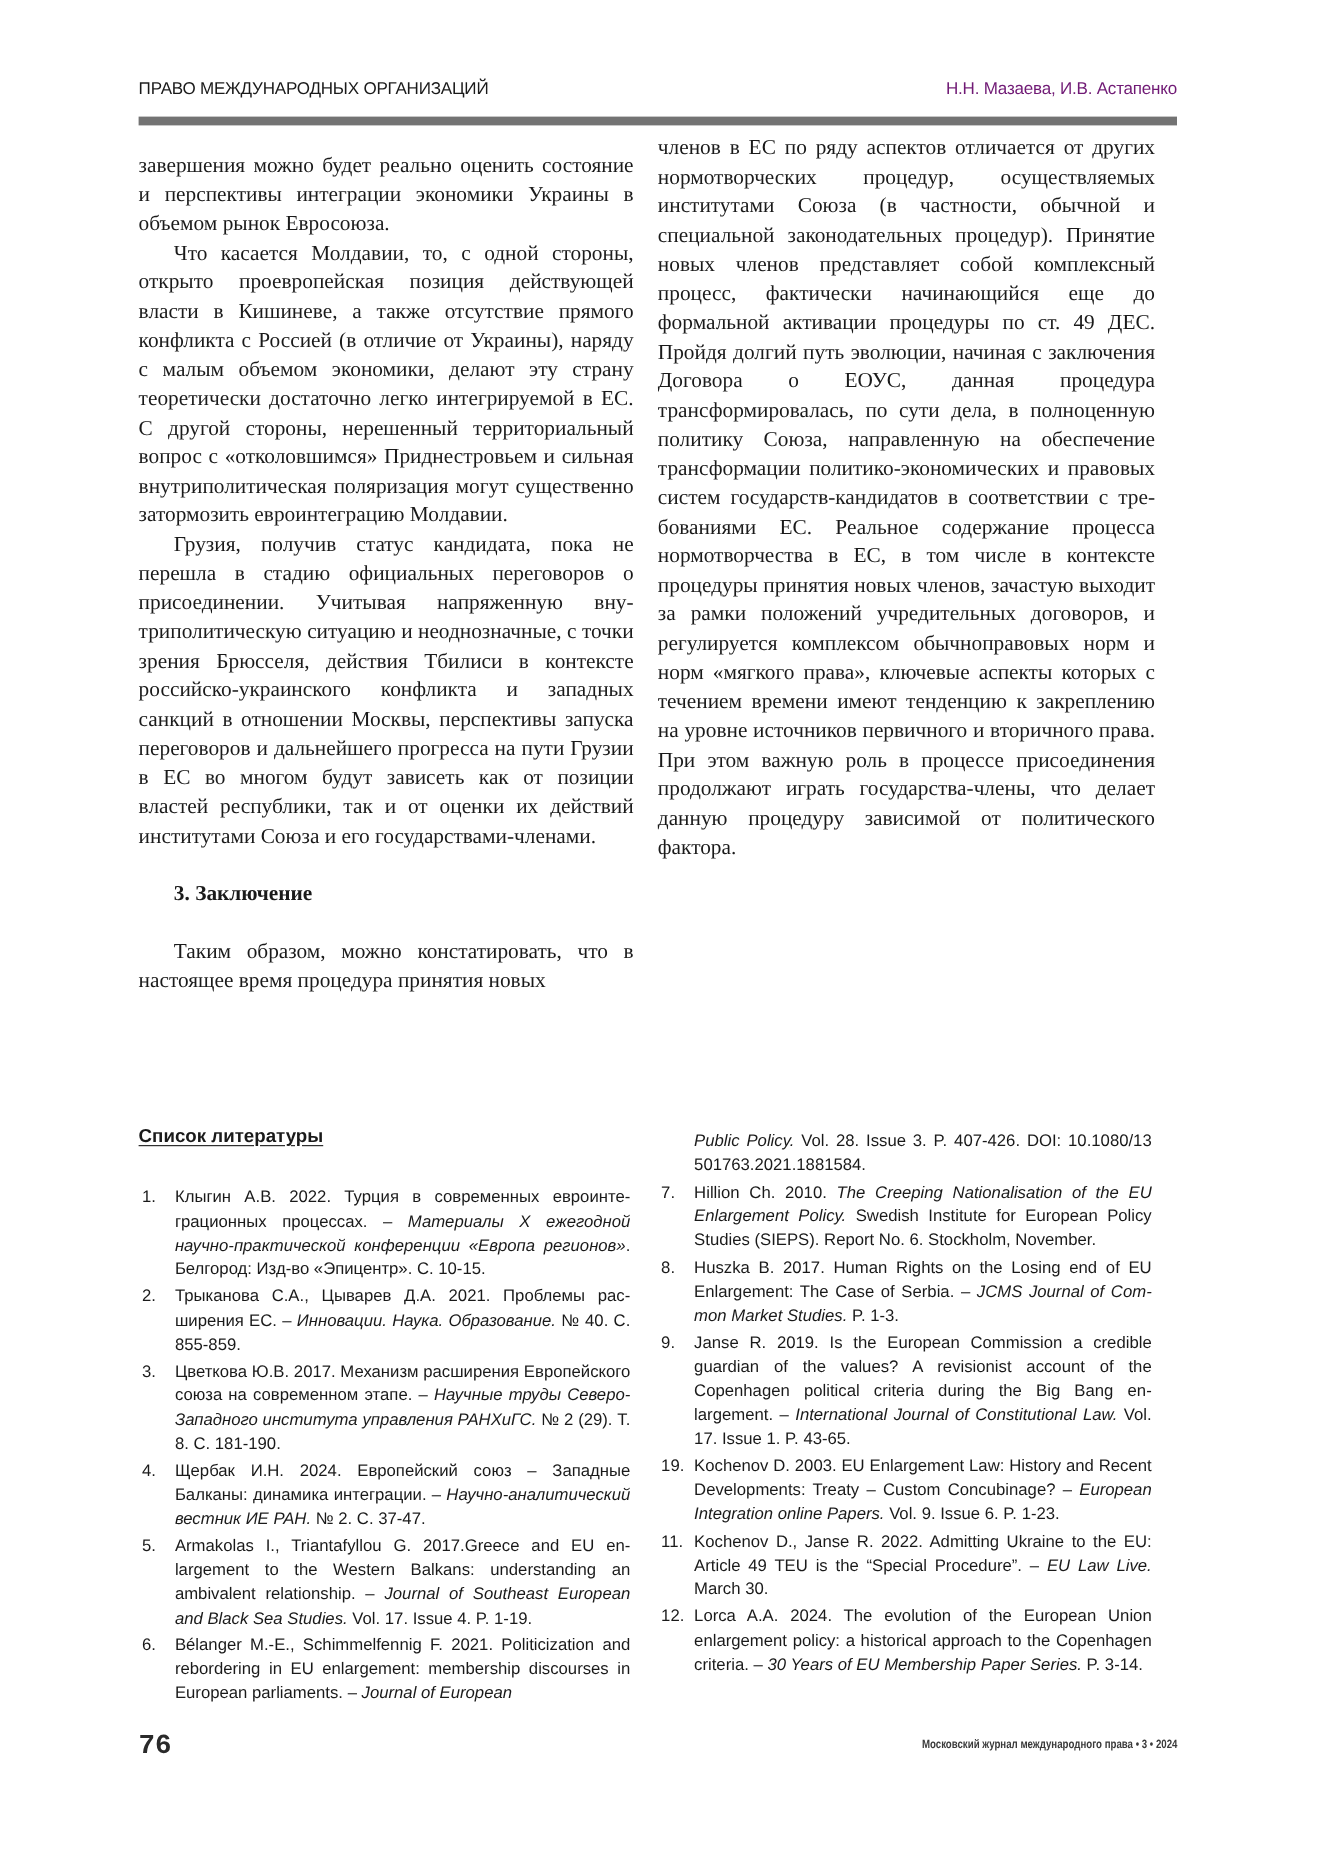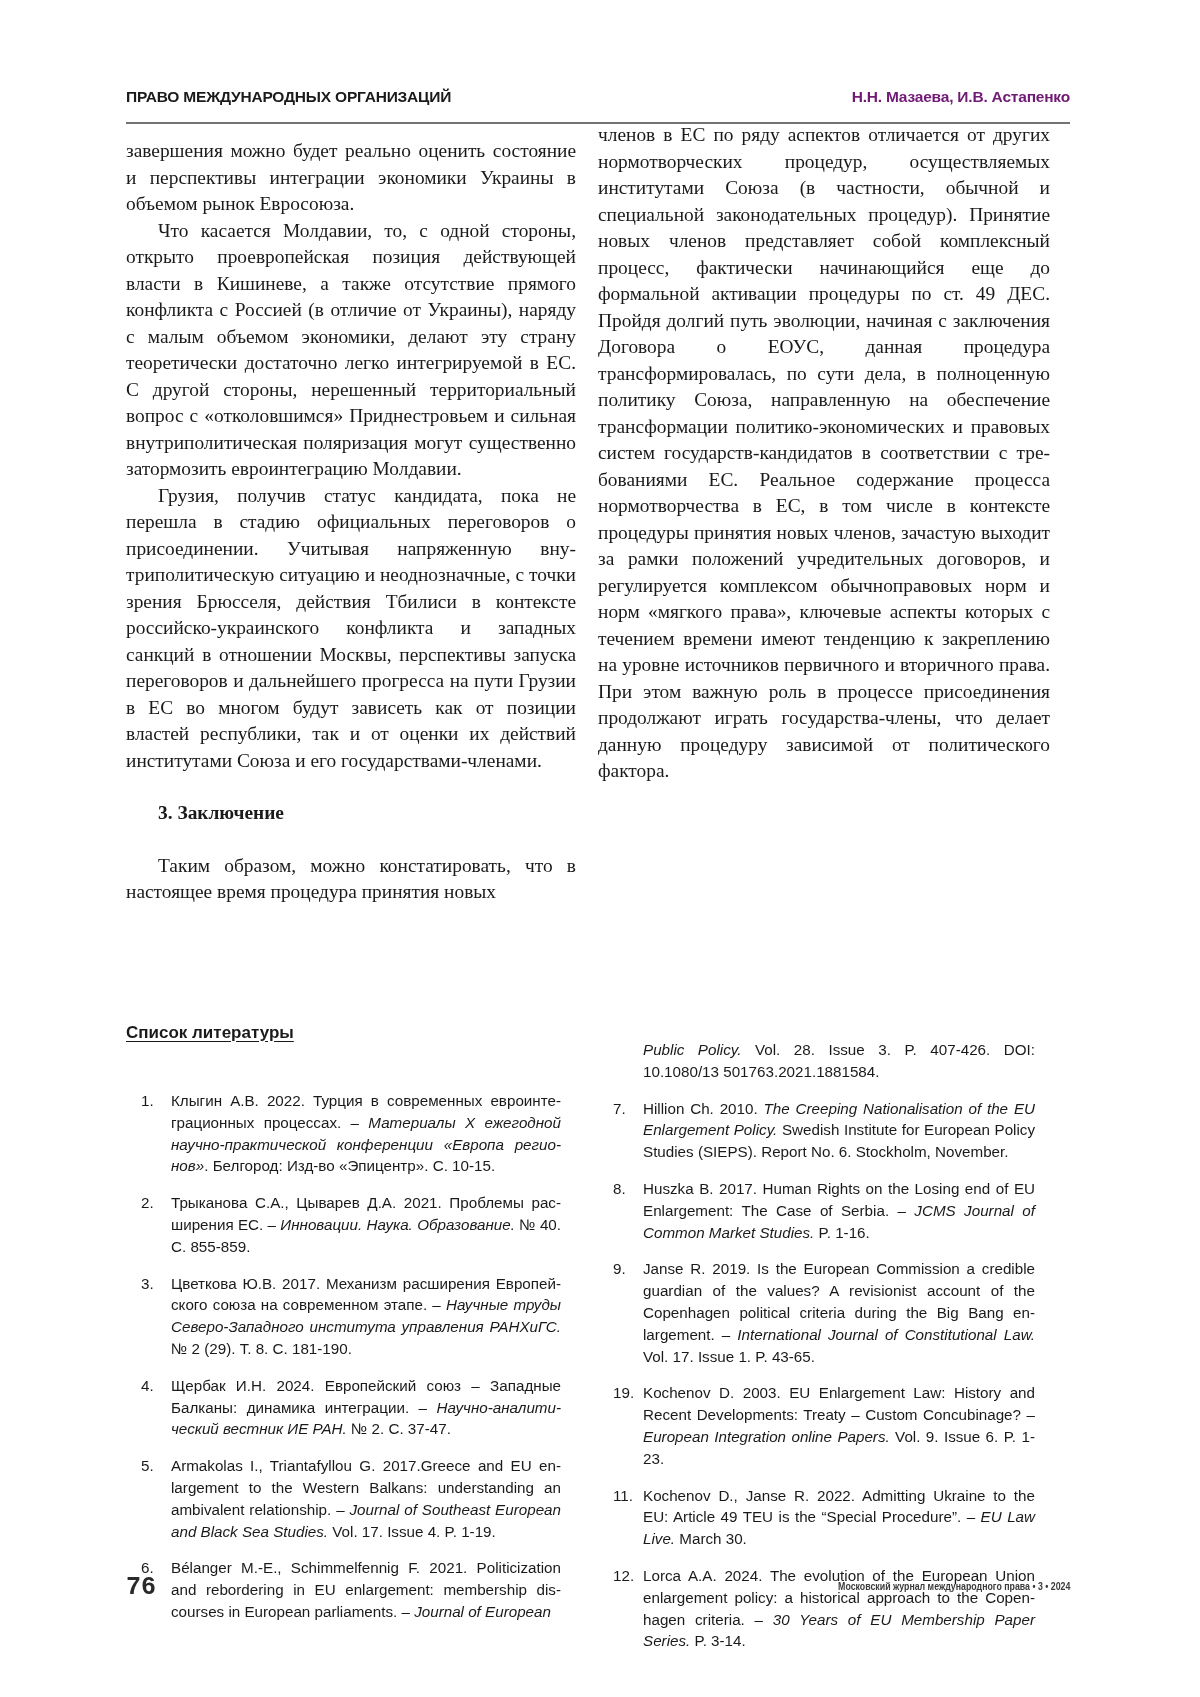--- a/index.html
+++ b/index.html
@@ -1,30 +1,30 @@
 <!DOCTYPE html>
 <html><head>
 <meta charset="utf-8">
 <style>
   html, body { margin: 0; padding: 0; background: #ffffff; }
   body { width: 1200px; height: 1697px; position: relative; overflow: hidden; color: #1a1a1a; }
-  .header { position: absolute; left: 126px; top: 88px; width: 944px; height: 34px; border-bottom: 2px solid #737373; font-weight: bold; }
+  .header { position: absolute; left: 126px; top: 72px; width: 944px; height: 34px; border-bottom: 8px solid #737373; }
   .header-left { position: absolute; left: 0; top: 0; font-family: "Liberation Sans", sans-serif; font-size: 15.5px; letter-spacing: -0.2px; color: #1a1a1a; }
   .header-right { position: absolute; right: 0; top: 0; font-family: "Liberation Sans", sans-serif; font-size: 15.5px; letter-spacing: -0.2px; color: #701a75; }
   .col { position: absolute; font-family: "Liberation Serif", serif; font-size: 19.4px; line-height: 26.5px; text-align: justify; hyphens: manual; }
   .col-left { left: 126px; top: 138px; width: 450px; }
   .col-right { left: 598px; top: 122px; width: 452px; }
   .col p { margin: 0; }
   .indent { text-indent: 32px; }
   .section-title { font-weight: bold; text-indent: 32px; margin-top: 26px !important; margin-bottom: 26px !important; }
   .refs-title { position: absolute; left: 126px; top: 1023px; font-family: "Liberation Sans", sans-serif; font-weight: bold; font-size: 17px; text-decoration: underline; text-underline-offset: 3px; }
   .refs { position: absolute; font-family: "Liberation Sans", sans-serif; font-size: 15.2px; line-height: 21.8px; text-align: justify; }
   .refs-left { left: 126px; top: 1075px; width: 450px; }
   .refs-right { left: 598px; top: 1024px; width: 452px; }
-  .ref { position: relative; padding-left: 30px; margin: 15px; }
+  .ref { position: relative; padding-left: 30px; margin: 3px; }
   .ref .num { position: absolute; left: 0; top: 0; }
   .ref.cont { padding-left: 30px; }
   .ref i { font-style: italic; }
   .page-num { position: absolute; left: 126px; top: 1573px; font-family: Liberation Mono, monospace; font-weight: bold; font-size: 25px; color: #2a2a2a; }
   .journal-foot { position: absolute; right: 130px; top: 1580px; font-family: "Liberation Sans", sans-serif; font-weight: bold; font-size: 11px; color: #3a3a3a; transform: scaleX(0.8); transform-origin: right center; }
 </style>
 </head>
 <body>
 
 <div class="header">
@@ -51,21 +51,21 @@
   <p class="ref"><span class="num">2.</span><span>Трыканова С.А., Цыварев Д.А. 2021. Проблемы рас­ширения ЕС. – </span><i>Инновации. Наука. Образование.</i><span> № 40. С. 855-859.</span></p>
   <p class="ref"><span class="num">3.</span><span>Цветкова Ю.В. 2017. Механизм расширения Европей­ского союза на современном этапе. – </span><i>Научные труды Северо-Западного института управления РАНХиГС.</i><span> № 2 (29). Т. 8. С. 181-190.</span></p>
   <p class="ref"><span class="num">4.</span><span>Щербак И.Н. 2024. Европейский союз – Западные Балканы: динамика интеграции. – </span><i>Научно-аналити­ческий вестник ИЕ РАН.</i><span> № 2. С. 37-47.</span></p>
   <p class="ref"><span class="num">5.</span><span>Armakolas I., Triantafyllou G. 2017.Greece and EU en­largement to the Western Balkans: understanding an ambivalent relationship. – </span><i>Journal of Southeast Europe­an and Black Sea Studies.</i><span> Vol. 17. Issue 4. P. 1-19.</span></p>
   <p class="ref"><span class="num">6.</span><span>Bélanger M.-E., Schimmelfennig F. 2021. Politicization and rebordering in EU enlargement: membership dis­courses in European parliaments. – </span><i>Journal of European</i><span></span></p>
 </div>
 
 <div class="refs refs-right">
   <p class="ref cont"><span></span><i>Public Policy.</i><span> Vol. 28. Issue 3. P. 407-426. DOI: 10.1080/13 501763.2021.1881584.</span></p>
   <p class="ref"><span class="num">7.</span><span>Hillion Ch. 2010. </span><i>The Creeping Nationalisation of the EU Enlargement Policy.</i><span> Swedish Institute for European Poli­cy Studies (SIEPS). Report No. 6. Stockholm, November.</span></p>
-  <p class="ref"><span class="num">8.</span><span>Huszka B. 2017. Human Rights on the Losing end of EU Enlargement: The Case of Serbia. – </span><i>JCMS Journal of Com­mon Market Studies.</i><span> P. 1-16.</span></p>
+  <p class="ref"><span class="num">8.</span><span>Huszka B. 2017. Human Rights on the Losing end of EU Enlargement: The Case of Serbia. – </span><i>JCMS Journal of Com­mon Market Studies.</i><span> P. 1-3.</span></p>
   <p class="ref"><span class="num">9.</span><span>Janse R. 2019. Is the European Commission a credible guardian of the values? A revisionist account of the Copenhagen political criteria during the Big Bang en­largement. – </span><i>International Journal of Constitutional Law.</i><span> Vol. 17. Issue 1. P. 43-65.</span></p>
   <p class="ref"><span class="num">19.</span><span>Kochenov D. 2003. EU Enlargement Law: History and Recent Developments: Treaty – Custom Concubinage? – </span><i>European Integration online Papers.</i><span> Vol. 9. Issue 6. P. 1-23.</span></p>
   <p class="ref"><span class="num">11.</span><span>Kochenov D., Janse R. 2022. Admitting Ukraine to the EU: Article 49 TEU is the “Special Procedure”. – </span><i>EU Law Live.</i><span> March 30.</span></p>
   <p class="ref"><span class="num">12.</span><span>Lorca A.A. 2024. The evolution of the European Union enlargement policy: a historical approach to the Copen­hagen criteria. – </span><i>30 Years of EU Membership Paper Series.</i><span> P. 3-14.</span></p>
 </div>
 
 <div class="page-num">76</div>
 <div class="journal-foot">Московский журнал международного права • 3 • 2024</div>
 
 </body></html>

